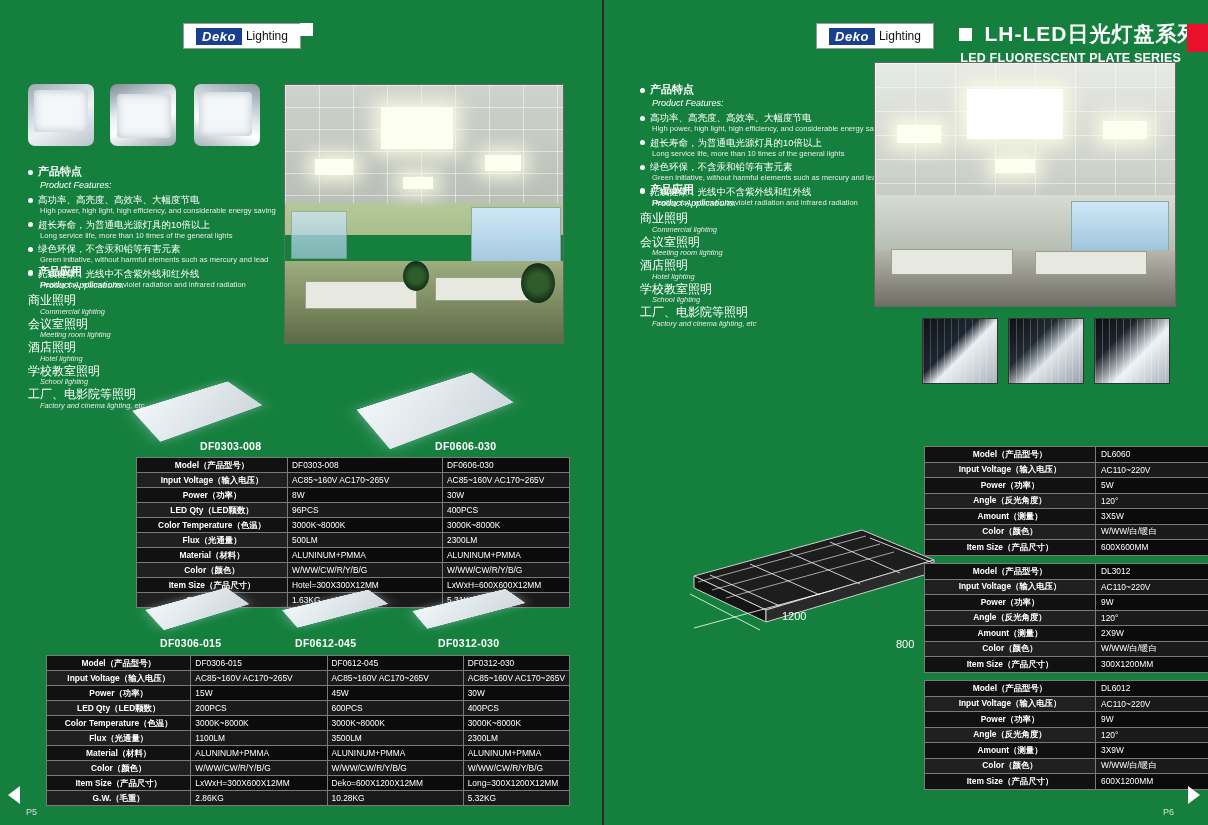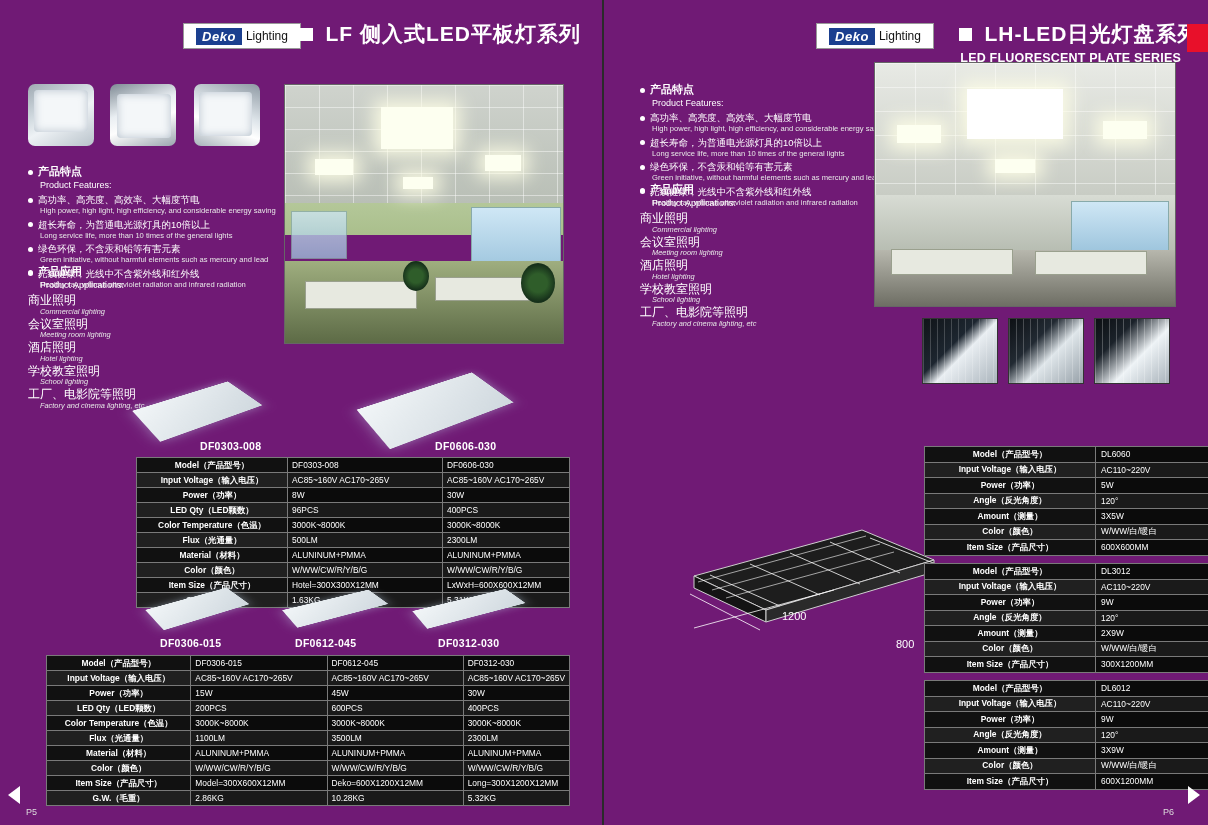--- a/index.html
+++ b/index.html
@@ -1,18 +1,18 @@
 <!DOCTYPE html>
 <html><head>
 <meta charset="utf-8">
 <style>
   html,body{margin:0;padding:0;background:#000;}
   body{width:1208px;height:825px;position:relative;overflow:hidden;
        font-family:"Liberation Sans", sans-serif;color:#fff;}
-  .page{position:absolute;top:0;height:825px;background:#701a75;}
+  .page{position:absolute;top:0;height:825px;background:#15803d;}
   .left{left:0;width:604px;}
   .right{left:604px;width:604px;}
   .divider{position:absolute;left:602px;top:0;width:4px;height:825px;background:#2a2a2a;}
 
   
   .hdr{position:absolute;}
   .logo{background:#fff;border:1px solid #999;display:flex;align-items:center;
         justify-content:center;padding:2px 6px;}
   .logo .deko{background:#1b3f8f;color:#fff;font-weight:bold;font-style:italic;
         font-size:13px;padding:1px 6px;letter-spacing:.5px;}
@@ -29,21 +29,21 @@
   .t2{background:linear-gradient(160deg,#7e8a94 0%,#e9eef2 40%,#fdfdfd 60%,#9aa5ae 100%);}
   .t3{background:linear-gradient(200deg,#8e99a3 0%,#dfe6eb 45%,#ffffff 65%,#a6b1b9 100%);}
   .tinner{position:absolute;border-radius:4px;background:#f4f7f9;
           box-shadow:inset 0 0 8px rgba(120,140,160,.5);}
 
   
   .feat{position:absolute;}
   .feat .h{font-size:11px;font-weight:bold;margin:0 0 1px 0;}
   .feat .h .dot, .li .dot{display:inline-block;width:5px;height:5px;border-radius:50%;
          background:#fff;margin-right:5px;vertical-align:middle;}
-  .feat .hen{font-size:9px;margin:0 0 4px 12px;}
+  .feat .hen{font-size:9px;margin:0 0 4px 12px;font-style:italic;}
   .li{font-size:9.5px;margin:0 0 0 0;line-height:12px;}
   .lien{font-size:7.6px;margin:0 0 3px 12px;line-height:9.5px;color:#e8e8e8;}
   .li2{font-size:12px;line-height:12.5px;margin:0;}
   .li2en{font-size:7.4px;line-height:9px;margin:0 0 2px 12px;color:#e8e8e8;font-style:italic;}
 
   
   .photo{position:absolute;border:1px solid #666;overflow:hidden;}
   .ceil{position:absolute;left:0;top:0;right:0;height:46%;
         background:linear-gradient(#cfd3cd,#b9bfb6);}
   .ceilgrid{position:absolute;left:0;top:0;right:0;bottom:0;
@@ -98,21 +98,20 @@
 
 <div class="page left">
 
   <div class="logo" style="position:absolute;left:183px;top:23px;width:104px;height:20px;">
     <span class="deko">Deko</span>
     <span class="lighting">Lighting</span>
   </div>
   <div class="hdr" style="left:300px;top:20px;width:275px;">
     <div style="white-space:nowrap;">
       <span class="sq"></span>
-      <span class="t-cn">LF 侧入式LED平板灯系列</span>
     </div>
   </div>
 
   <div class="thumb t1" style="left:28px;top:84px;width:66px;height:62px;">
     <div class="tinner" style="left:6px;top:6px;right:6px;bottom:14px;"></div>
   </div>
   <div class="thumb t2" style="left:110px;top:84px;width:66px;height:62px;">
     <div class="tinner" style="left:7px;top:10px;right:5px;bottom:8px;"></div>
   </div>
   <div class="thumb t3" style="left:194px;top:84px;width:66px;height:62px;">
@@ -295,21 +294,21 @@
           <td>ALUNINUM+PMMA</td>
         </tr>
     <tr>
           <td class="lbl">Color（颜色）</td>
           <td>W/WW/CW/R/Y/B/G</td>
           <td>W/WW/CW/R/Y/B/G</td>
           <td>W/WW/CW/R/Y/B/G</td>
         </tr>
     <tr>
           <td class="lbl">Item Size（产品尺寸）</td>
-          <td>Model=300X600X12MM</td>
+          <td>LxWxH=300X600X12MM</td>
           <td>Deko=600X1200X12MM</td>
           <td>Long=300X1200X12MM</td>
         </tr>
     <tr>
           <td class="lbl">G.W.（毛重）</td>
           <td>2.86KG</td>
           <td>10.28KG</td>
           <td>5.32KG</td>
         </tr>
   </tbody>

